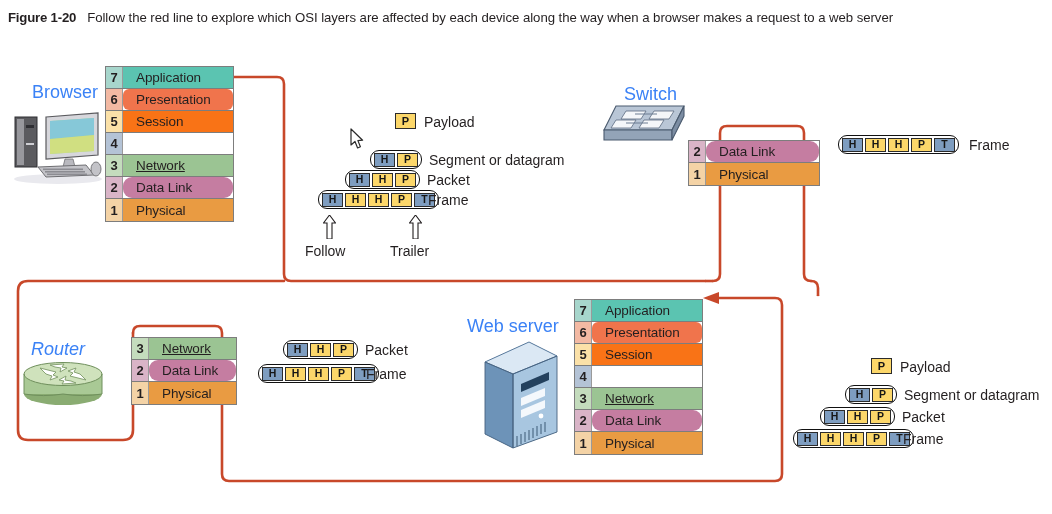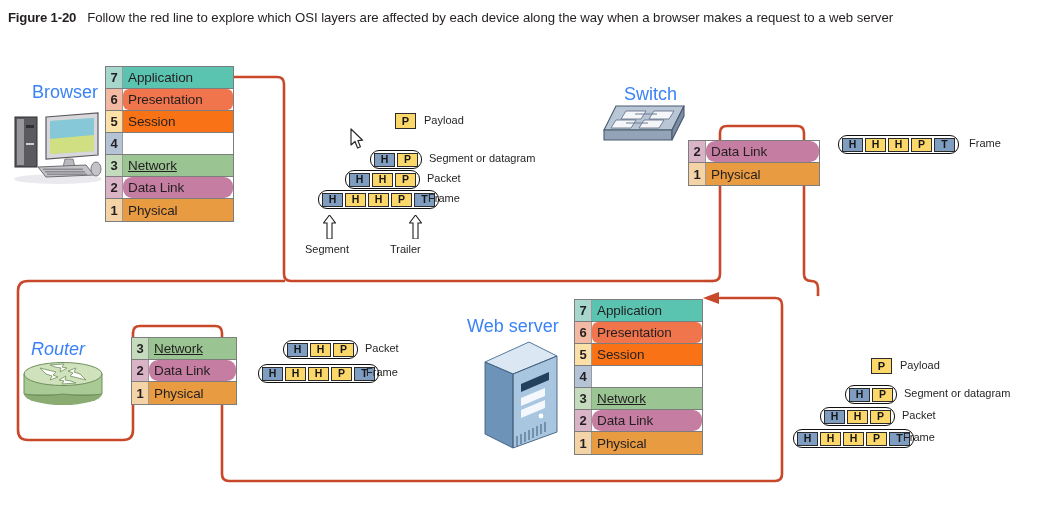--- a/index.html
+++ b/index.html
@@ -11,21 +11,21 @@
   #caption .fignum{font-weight:bold;letter-spacing:-0.2px;}
   #caption .captxt{letter-spacing:-0.05px;}
 
   
   .stack{position:absolute;border:1px solid #7d7d7d;box-sizing:border-box;background:#fff;}
   .layer{display:flex;align-items:stretch;height:22px;box-sizing:border-box;
          border-bottom:1px solid #7d7d7d;}
   .layer:last-child{border-bottom:none;}
   .lnum{width:17px;min-width:17px;display:flex;align-items:center;justify-content:center;
         font-size:13px;font-weight:bold;border-right:1px solid #9a9a9a;box-sizing:border-box;}
-  .lname{flex:1;display:flex;align-items:center;padding-left:5px;font-size:13.5px;
+  .lname{flex:1;display:flex;align-items:center;padding-left:13px;font-size:13.5px;
          letter-spacing:-0.1px;white-space:nowrap;}
   
   .c7 .lnum{background:#a7d6cc;} .c7 .lname{background:#5bc4b1;}
   .c6 .lnum{background:#f3b9a3;} .c6 .lname{background:#f0744c;border-radius:6px;}
   .c5 .lnum{background:#fbe1a8;} .c5 .lname{background:#f97316;}
   .c4 .lnum{background:#b4c3d6;} .c4 .lname{background:#7493b8;margin-top:35px;}
   .c3 .lnum{background:#c4dcbd;} .c3 .lname{background:#9bc493;text-decoration:underline;}
   .c2 .lnum{background:#d9b4c7;} .c2 .lname{background:#c57da1;border-radius:9px;}
   .c1 .lnum{background:#f4d3a6;} .c1 .lname{background:#e99b42;}
 
@@ -45,21 +45,21 @@
   .pdu{position:absolute;height:19px;border:1.6px solid #111;border-radius:9px;
        background:#fff;box-sizing:border-box;display:flex;align-items:center;
        padding:0 3px;gap:2px;}
   .cell{width:21px;height:14px;border:1px solid #2b2b2b;box-sizing:border-box;
         display:flex;align-items:center;justify-content:center;
         font-size:10.5px;font-weight:bold;color:#161616;line-height:1;}
   .cell.h{background:#7e9dc0;} .cell.p{background:#fcd76a;} .cell.t{background:#7e9dc0;}
   .solo{position:absolute;width:21px;height:16px;border:1.4px solid #2b2b2b;
         box-sizing:border-box;display:flex;align-items:center;justify-content:center;
         font-size:11px;font-weight:bold;background:#fcd76a;color:#161616;}
-  .pdulabel{position:absolute;font-size:11px;color:#231f20;white-space:nowrap;}
+  .pdulabel{position:absolute;font-size:14px;color:#231f20;white-space:nowrap;}
 
   
   .uparrow{position:absolute;width:13px;height:24px;}
 
   
   #redpath{position:absolute;left:0;top:0;width:1052px;height:514px;pointer-events:none;}
 
   
   #cursor{position:absolute;left:350px;top:128px;width:15px;height:22px;}
 </style>
@@ -166,21 +166,21 @@
   <div class="cell t">T</div>
 </div>
 <div class="pdulabel" style="left:428px;top:192px;">Frame</div>
 
 <svg class="uparrow" style="left:323px;top:215px;" viewBox="0 0 13 24">
   <polygon points="6.5,0 12.5,8 9,8 9,24 4,24 4,8 0.5,8" fill="#fff" stroke="#231f20" stroke-width="1.1"></polygon>
 </svg>
 <svg class="uparrow" style="left:409px;top:215px;" viewBox="0 0 13 24">
   <polygon points="6.5,0 12.5,8 9,8 9,24 4,24 4,8 0.5,8" fill="#fff" stroke="#231f20" stroke-width="1.1"></polygon>
 </svg>
-<div class="pdulabel" style="left:305px;top:243px;">Segment</div>
+<div class="pdulabel" style="left:305px;top:243px;">Follow</div>
 <div class="pdulabel" style="left:390px;top:243px;">Trailer</div>
 
 <svg id="cursor" viewBox="0 0 15 22">
   <polygon points="1,1 1,17 5,13.5 7.6,20 10.4,18.8 7.9,12.6 12.6,12.2" fill="#fff" stroke="#2a2a2a" stroke-width="1.2" stroke-linejoin="round"></polygon>
 </svg>
 
 <div class="devlabel" id="lbl-switch">Switch</div>
 <svg style="position:absolute;left:602px;top:100px;width:88px;height:50px;" viewBox="0 0 88 50">
   <polygon points="14,6 82,6 70,30 2,30" fill="#b9c6d6" stroke="#4a5a6e" stroke-width="1.1"></polygon>
   <polygon points="2,30 70,30 70,40 2,40" fill="#93a4b8" stroke="#4a5a6e" stroke-width="1.1"></polygon>

